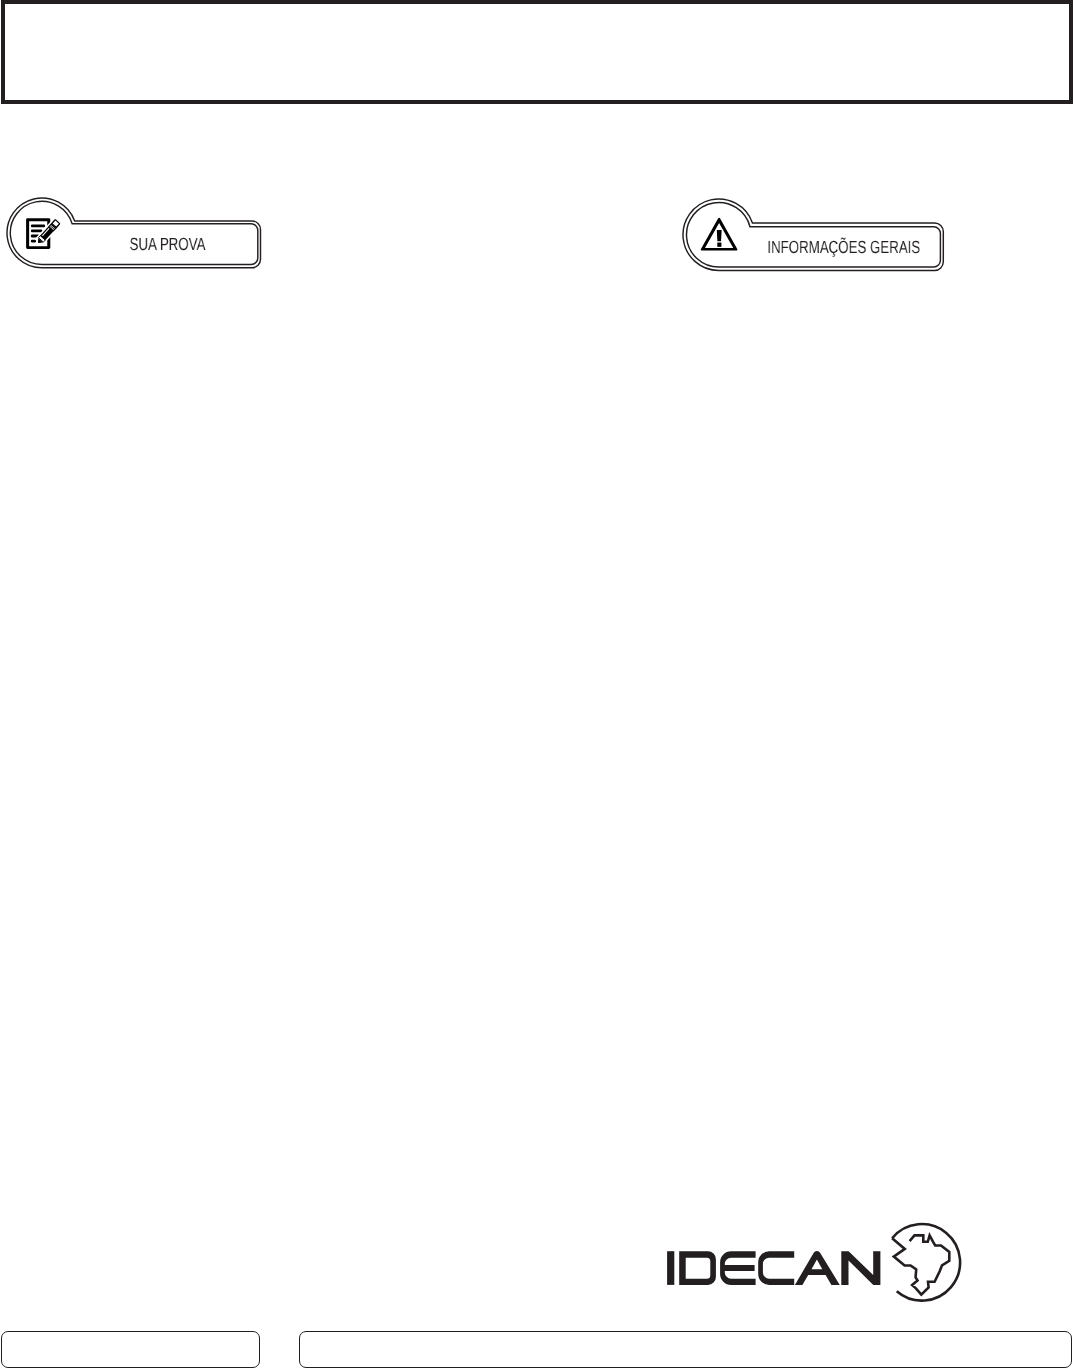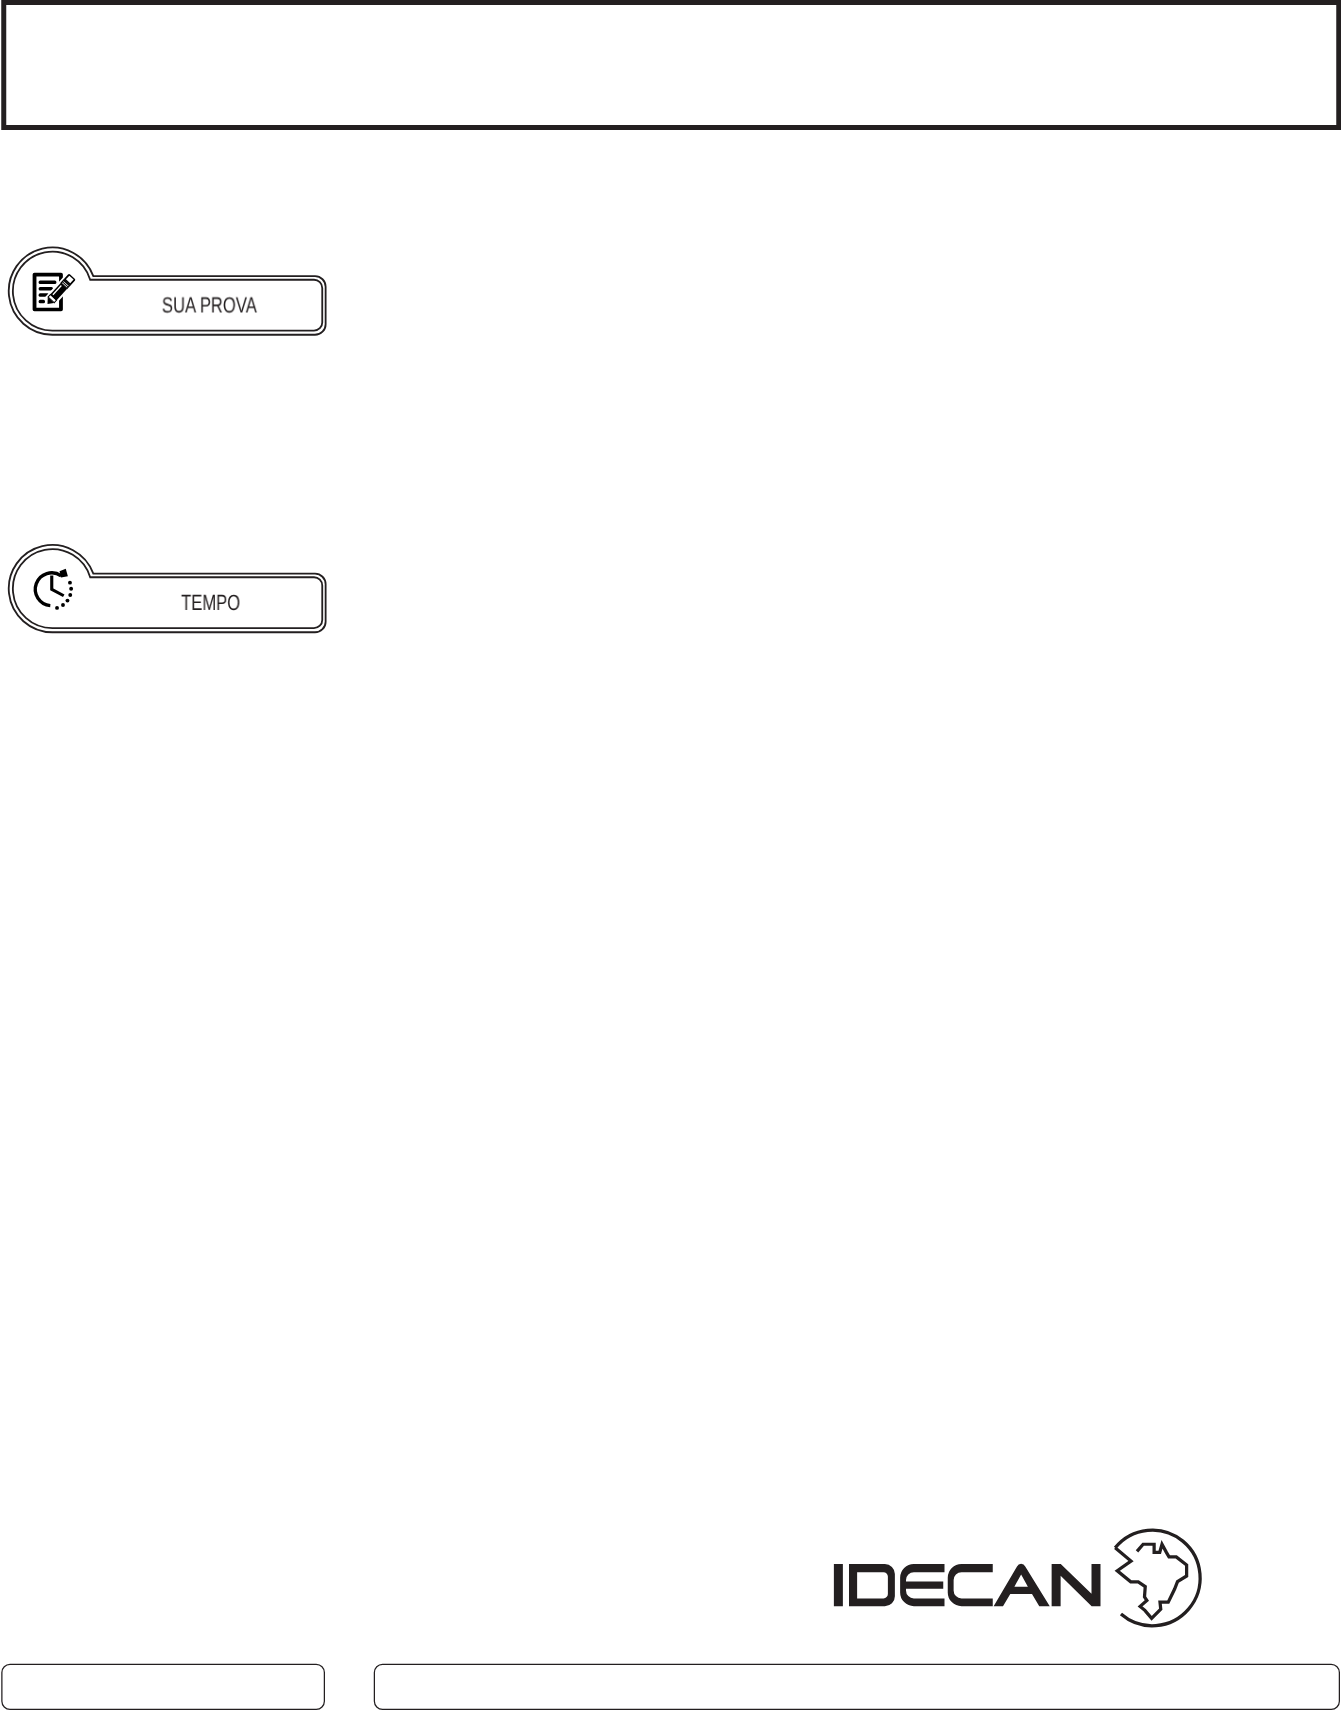--- a/index.html
+++ b/index.html
@@ -55,41 +55,34 @@
         <rect x="19.2" y="-3.7" width="4.3" height="7.4" fill="#000"></rect>
         <rect x="20.1" y="-2.7" width="0.65" height="5.4" fill="#fff"></rect>
         <rect x="21.5" y="-2.7" width="0.65" height="5.4" fill="#fff"></rect>
         <path d="M23.3,-3.7 L28.4,-3.7 a1.2,1.2 0 0 1 1.2,1.2 L29.6,2.5 a1.2,1.2 0 0 1 -1.2,1.2 L23.3,3.7 Z" fill="#000"></path>
         <rect x="24.45" y="-2.3" width="4.0" height="4.6" fill="#fff"></rect>
       </g>
     </svg>
     <div class="badge-label" style="left:64.9px;top:38.3px;width:191px;">SUA PROVA</div>
   </div>
 
-
-  <div class="badge" style="left:7.2px;top:436.0px;">
-    <svg width="256" height="72" viewBox="0 0 256 72" aria-hidden="true">
-      <use href="#kh-outer" fill="none" stroke="#231f20" stroke-width="1.45"></use>
-      <use href="#kh-inner" fill="none" stroke="#231f20" stroke-width="1.45"></use>
-      <g>
-        <path d="M33.25,48.50 A13.15,13.15 0 1 1 41.94,24.63" fill="none" stroke="#000" stroke-width="2.7" stroke-linecap="butt"></path>
-        <path d="M45.6,18.9 L47.3,24.9 L41.8,26.0 L40.6,20.9 Z" fill="#000"></path>
-        <g fill="#000">
-          <circle cx="48.97" cy="30.10" r="1.55"></circle>
-          <circle cx="49.90" cy="35.02" r="1.55"></circle>
-          <circle cx="49.20" cy="40.01" r="1.55"></circle>
-          <circle cx="46.97" cy="44.47" r="1.55"></circle>
-          <circle cx="43.38" cy="48.03" r="1.55"></circle>
-          <circle cx="38.62" cy="50.31" r="1.55"></circle>
-        </g>
-        <path d="M34.4,24.3 L34.4,35.4 L44.0,40.6" fill="none" stroke="#000" stroke-width="2.5" stroke-linecap="butt" stroke-linejoin="miter"></path>
+  <div class="badge" style="left:682.5px;top:198.9px;width:263px;height:74px;">
+    <svg width="263" height="74" viewBox="0 0 263 74" aria-hidden="true">
+      <path fill="none" stroke="#231f20" stroke-width="1.45" d="M69.48,23.90 L251.60,23.90 A8.7,8.7 0 0 1 260.30,32.60 L260.30,62.80 A8.7,8.7 0 0 1 251.60,71.50 L35.75,71.50 A35.75,35.75 0 1 1 69.48,23.90 Z"></path>
+      <path fill="none" stroke="#231f20" stroke-width="1.45" d="M66.98,27.70 L250.70,27.70 A6.7,6.7 0 0 1 257.40,34.40 L257.40,61.30 A6.7,6.7 0 0 1 250.70,68.00 L35.75,68.00 A32.25,32.25 0 1 1 66.98,27.70 Z"></path>
+      <g fill="#000">
+        <path d="M35.04,19.45 a1.25,1.25 0 0 1 2.12,0 L54.25,50.05 a1.0,1.0 0 0 1 -0.87,1.55 H18.82 a1.0,1.0 0 0 1 -0.87,-1.55 Z
+                 M36.1,23.95 L21.95,49.05 H50.25 Z" fill-rule="evenodd"></path>
+        <path d="M33.75,31.1 h4.9 l-0.62,11.1 h-3.66 Z"></path>
+        <rect x="34.3" y="43.55" width="4.1" height="4.3"></rect>
       </g>
     </svg>
-    <div class="badge-label" style="left:65.6px;top:38.0px;width:191px;">TEMPO</div>
+    <div class="badge-label" style="left:61.1px;top:39.9px;width:191px;">INFORMAÇÕES GERAIS</div>
   </div>
+
 
 
   <div class="logo" style="left:665px;top:1215px;">
     <svg width="310" height="105" viewBox="0 0 310 105" aria-hidden="true">
       <g fill="#231f20" fill-rule="evenodd" transform="translate(0,33)">
         <path d="M2.1,3.2 H9.3 V36.9 H2.1 Z"></path>
         <path d="M14.2,3.2 H42.9 a8.0,8.0 0 0 1 8.0,8.0 V28.9 a8.0,8.0 0 0 1 -8.0,8.0 H14.2 Z
                                        M20.7,9.7 H41.8 a3.5,3.5 0 0 1 3.5,3.5 V27.2 a3.5,3.5 0 0 1 -3.5,3.5 H20.7 Z"></path>
         <path d="M66.1,3.2 H90.6 V9.7 H66.1 a6.3,6.3 0 0 0 -6.3,6.3 V17.1 H89.6 V22.9 H59.8 V24.4 a6.3,6.3 0 0 0 6.3,6.3 H90.6 V36.9 H66.1 a11.0,11.0 0 0 1 -11.0,-11.0 V14.2 a11.0,11.0 0 0 1 11.0,-11.0 Z"></path>
         <path d="M104.2,3.2 H129.2 V9.7 H104.2 a6.3,6.3 0 0 0 -6.3,6.3 V24.4 a6.3,6.3 0 0 0 6.3,6.3 H129.2 V36.9 H104.2 a11.0,11.0 0 0 1 -11.0,-11.0 V14.2 a11.0,11.0 0 0 1 11.0,-11.0 Z"></path>

